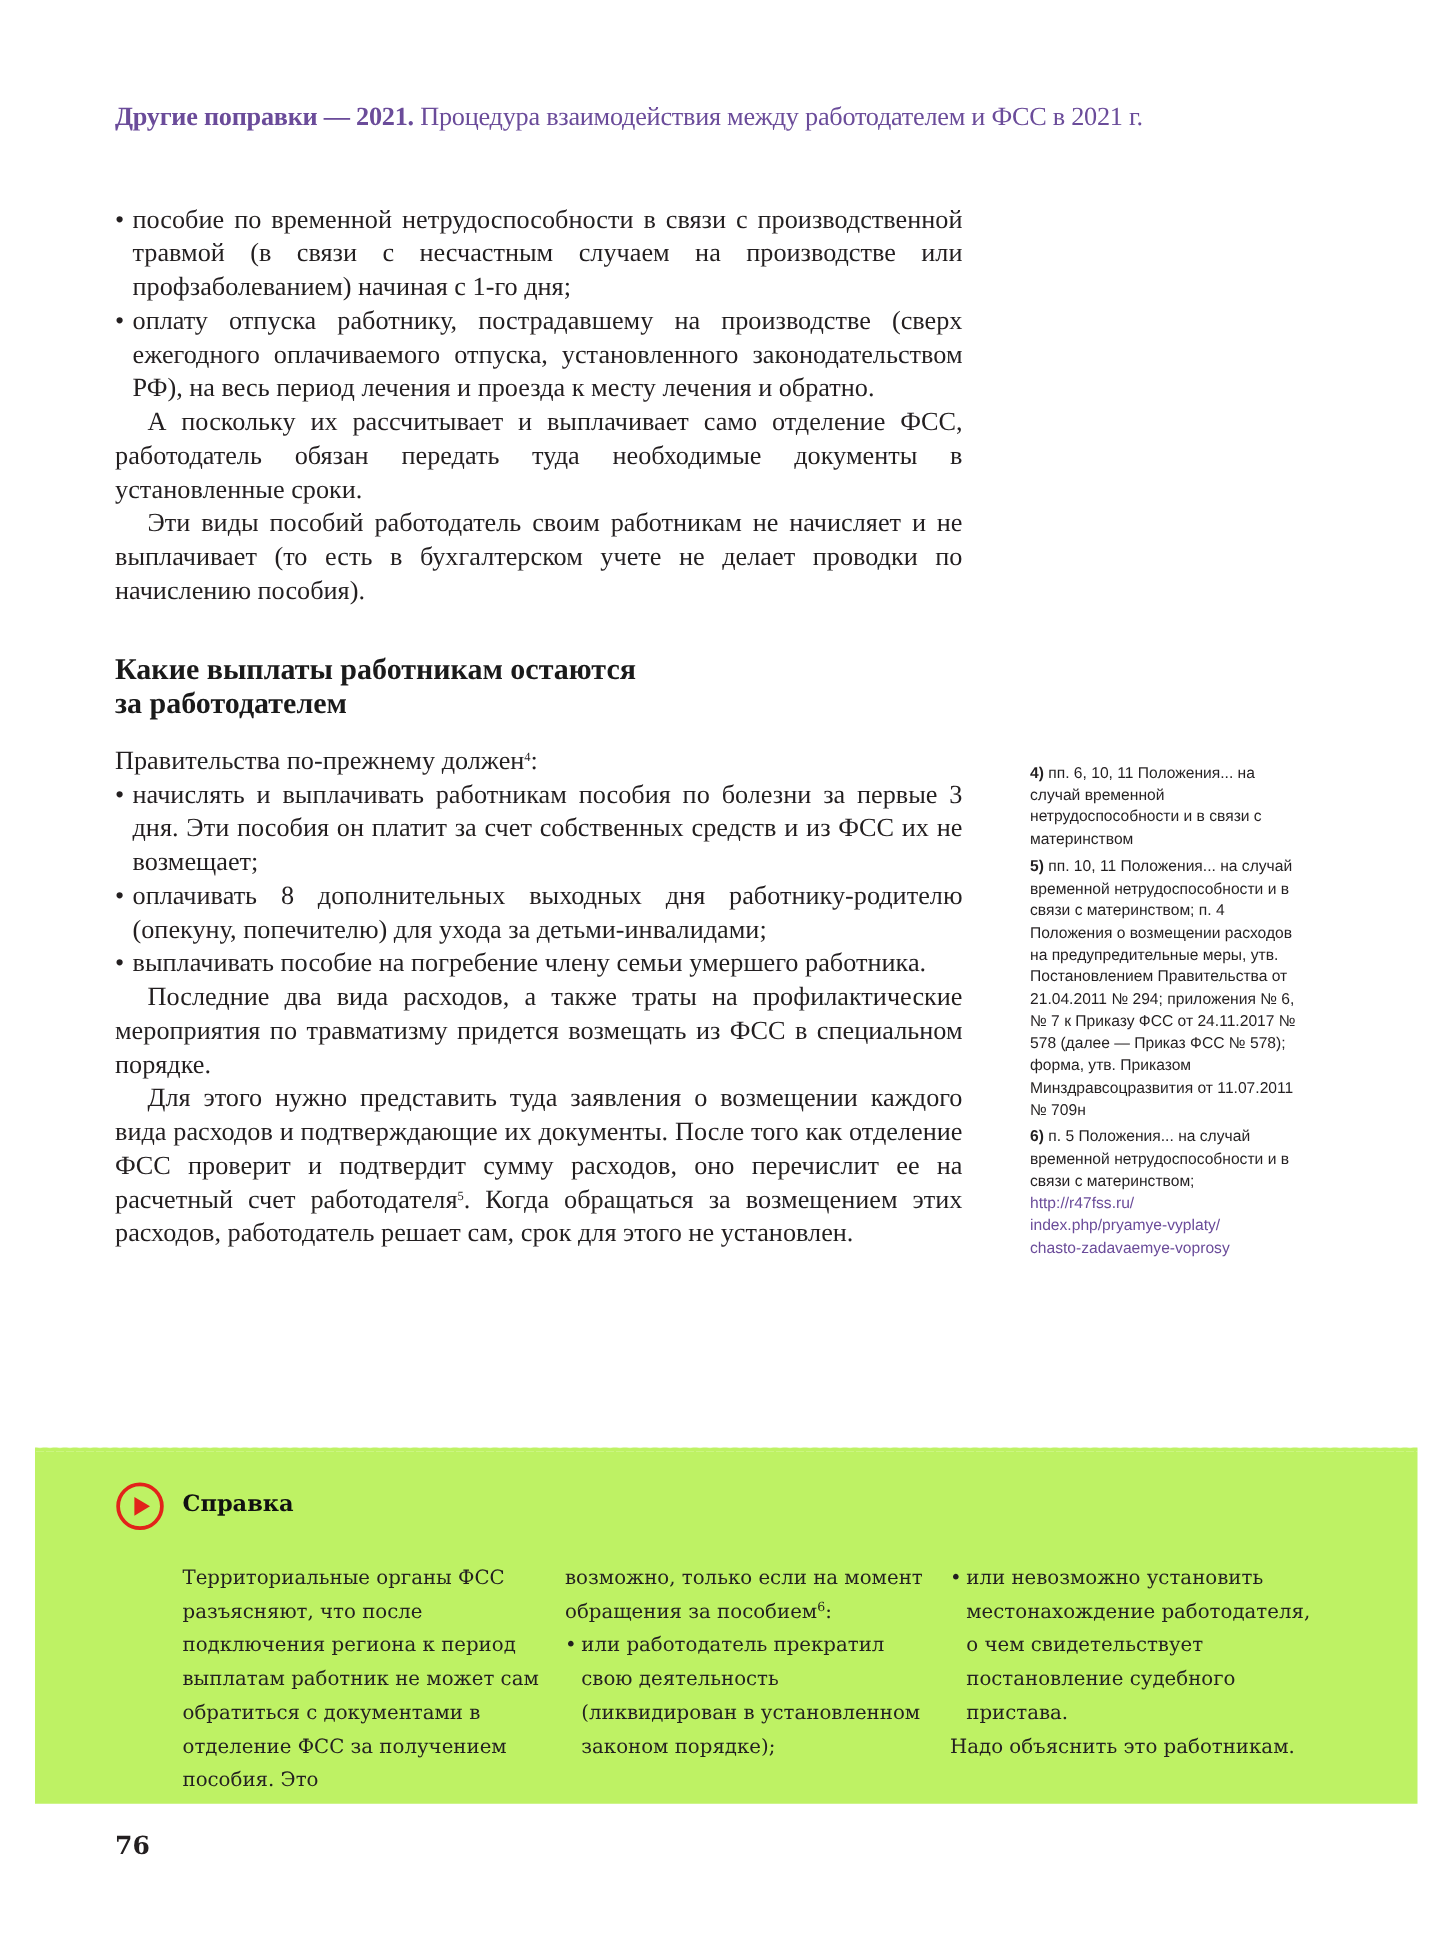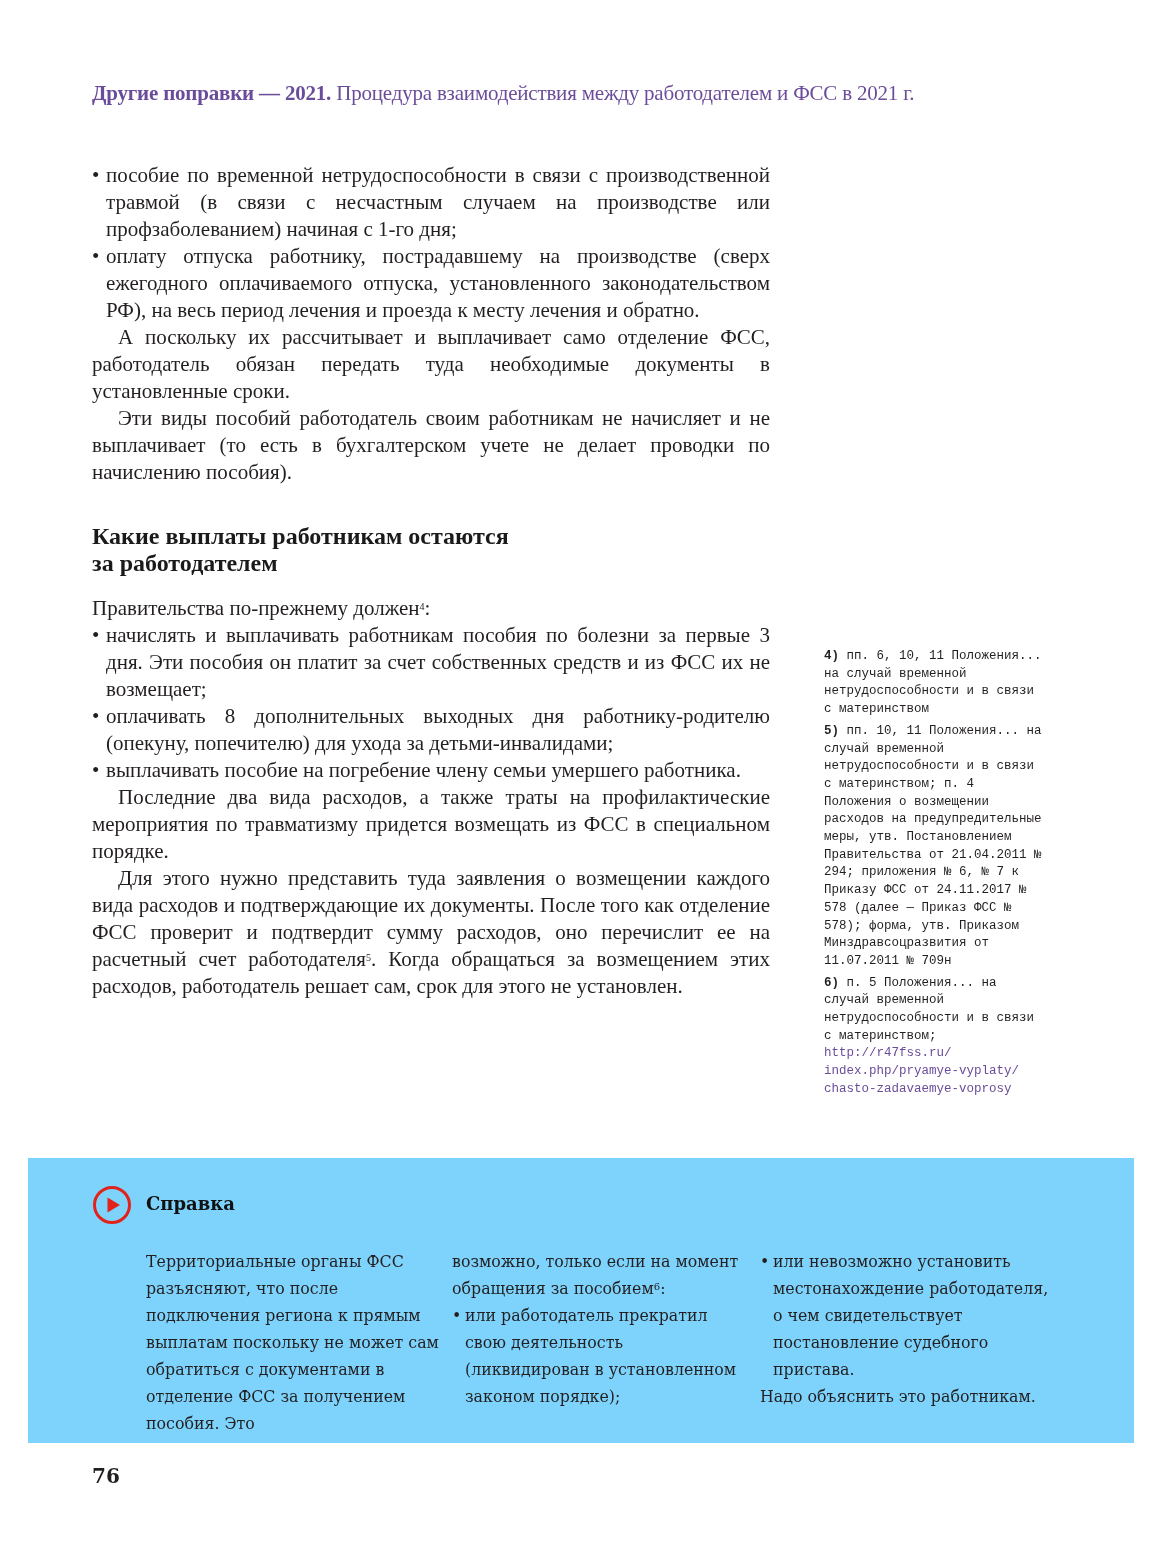--- a/index.html
+++ b/index.html
@@ -12,26 +12,26 @@
   .main p { margin: 0; text-align: justify; }
   .main p.indent { text-indent: 26px; }
   .main ul { list-style: none; margin: 0; padding: 0; }
   .main li { position: relative; padding-left: 14px; text-align: justify; }
   .main li::before { content: "•"; position: absolute; left: 0; top: 0; }
   .main h2 { font-family: "Liberation Serif", serif; font-weight: bold; font-size: 24px; line-height: 27px; margin: 0; color: #1a1a1a; }
   .gap-before-h2 { height: 37px; }
   .gap-after-h2 { height: 18px; }
   sup { font-size: 10px; vertical-align: top; position: relative; top: -2px; }
 
-  .notes { position: absolute; left: 824px; top: 648px; width: 222px; font-family: Liberation Mono, monospace; font-size: 12.5px; line-height: 17.7px; color: #231f20; }
+  .notes { position: absolute; left: 824px; top: 610px; width: 222px; font-family: Liberation Sans, sans-serif; font-size: 12.5px; line-height: 17.7px; color: #231f20; }
   .note { margin-bottom: 4px; }
   .note b { font-weight: bold; }
   .note .link { color: #6b4c9a; display: block; }
 
-  .callout { position: absolute; left: 28px; top: 1158px; width: 1106px; height: 285px; background: #7dd3fc; }
+  .callout { position: absolute; left: 28px; top: 1158px; width: 1106px; height: 285px; background: #bef264; }
   .callout::before { content: ""; position: absolute; left: 0; right: 0; top: -3px; height: 6px;
     background: radial-gradient(circle at 4px 0px, #ffffff 3px, transparent 3.5px) repeat-x; background-size: 8px 6px; }
   .callout-icon { position: absolute; left: 64px; top: 27px; width: 40px; height: 40px; }
   .callout-title { position: absolute; left: 118px; top: 35px; font-family: "DejaVu Serif", serif; font-weight: bold; font-size: 18px; color: #111; }
   .col { position: absolute; top: 90px; font-family: "DejaVu Serif", serif; font-size: 15.8px; line-height: 27px; color: #231f20; }
   .col1 { left: 118px; width: 300px; }
   .col2 { left: 424px; width: 290px; }
   .col3 { left: 732px; width: 300px; }
   .col ul { list-style: none; margin: 0; padding: 0; }
   .col li { position: relative; padding-left: 13px; }
@@ -87,21 +87,21 @@
 </div>
 
 <div class="callout">
   <svg class="callout-icon" viewBox="0 0 40 40">
     <circle cx="20" cy="20" r="17.5" fill="none" stroke="#e2231a" stroke-width="3"></circle>
     <polygon points="15.5,12.5 15.5,27.5 28,20" fill="#e2231a"></polygon>
   </svg>
   <div class="callout-title">Справка</div>
 
   <div class="col col1">
-    <p>Территориальные органы ФСС разъясняют, что после подключения региона к прямым выплатам поскольку не может сам обратиться с документами в отделение ФСС за получением пособия. Это</p>
+    <p>Территориальные органы ФСС разъясняют, что после подключения региона к период выплатам работник не может сам обратиться с документами в отделение ФСС за получением пособия. Это</p>
   </div>
   <div class="col col2">
     <p><span>возможно, только если на момент обращения за пособием</span><sup>6</sup><span>:</span></p>
     <ul>
       <li>или работодатель прекратил свою деятельность (ликвидирован в установленном законом порядке);</li>
     </ul>
   </div>
   <div class="col col3">
     <ul>
       <li>или невозможно установить местонахождение работодателя, о чем свидетельствует постановление судебного пристава.</li>

